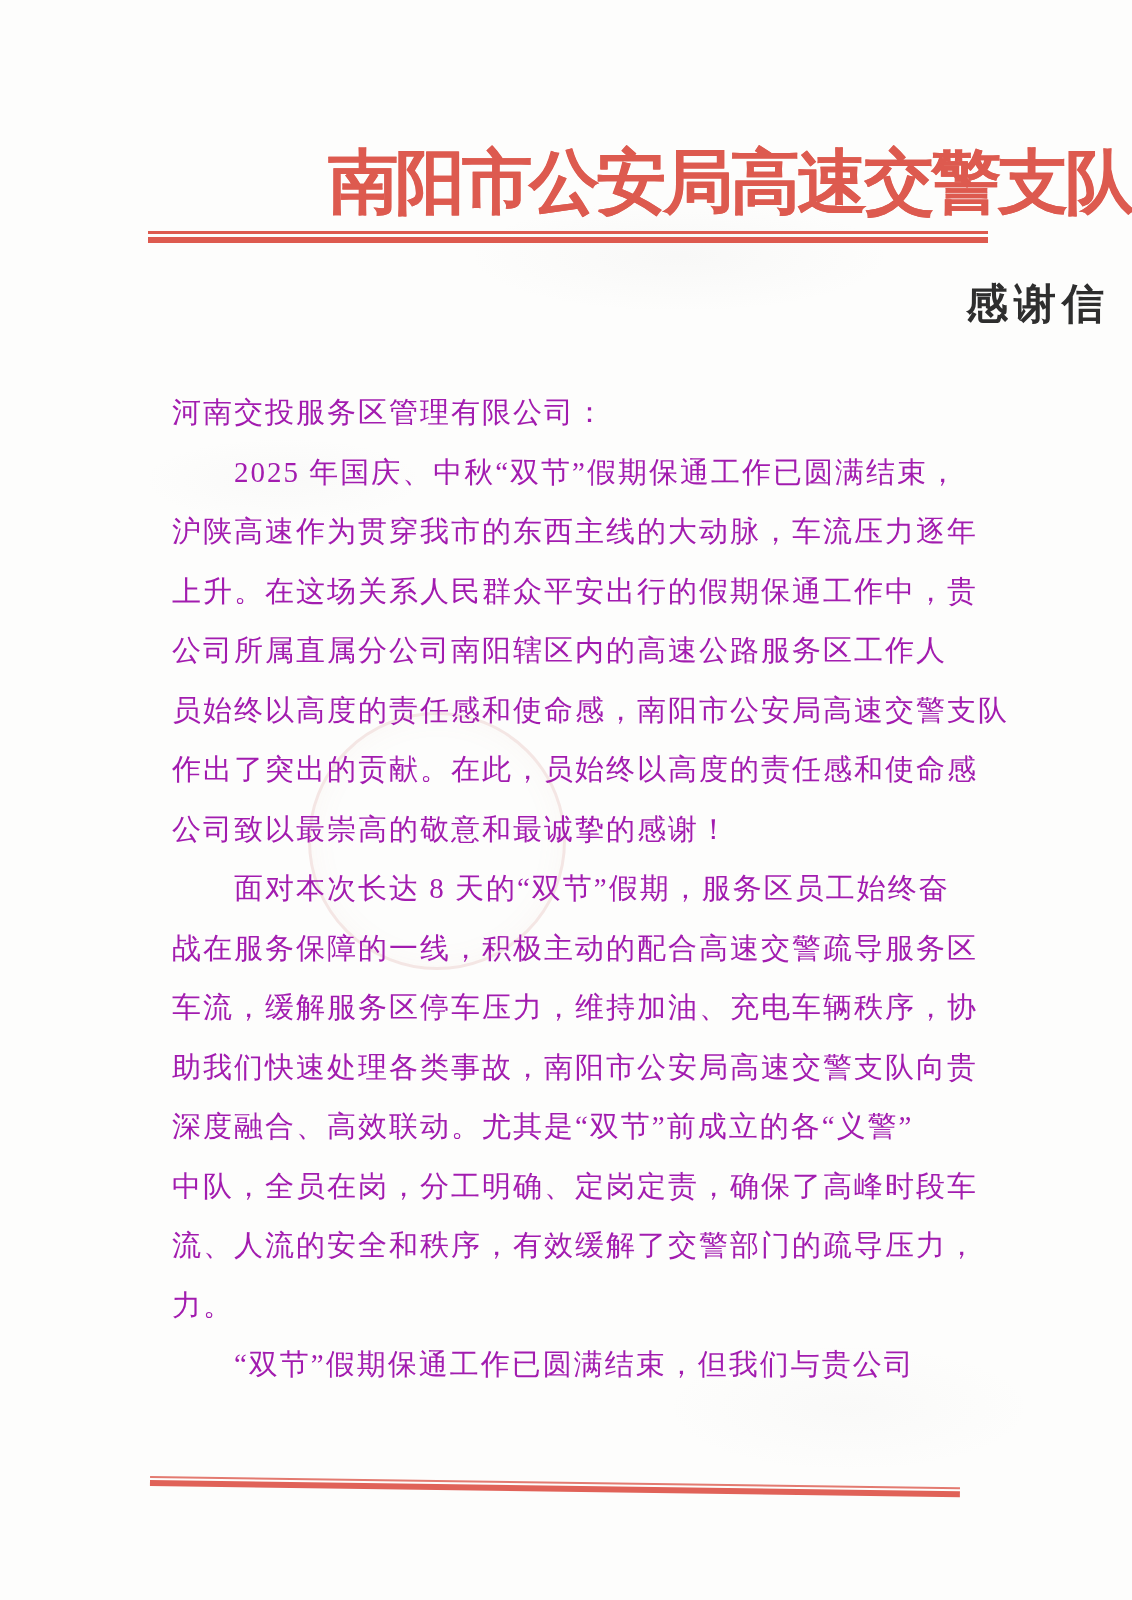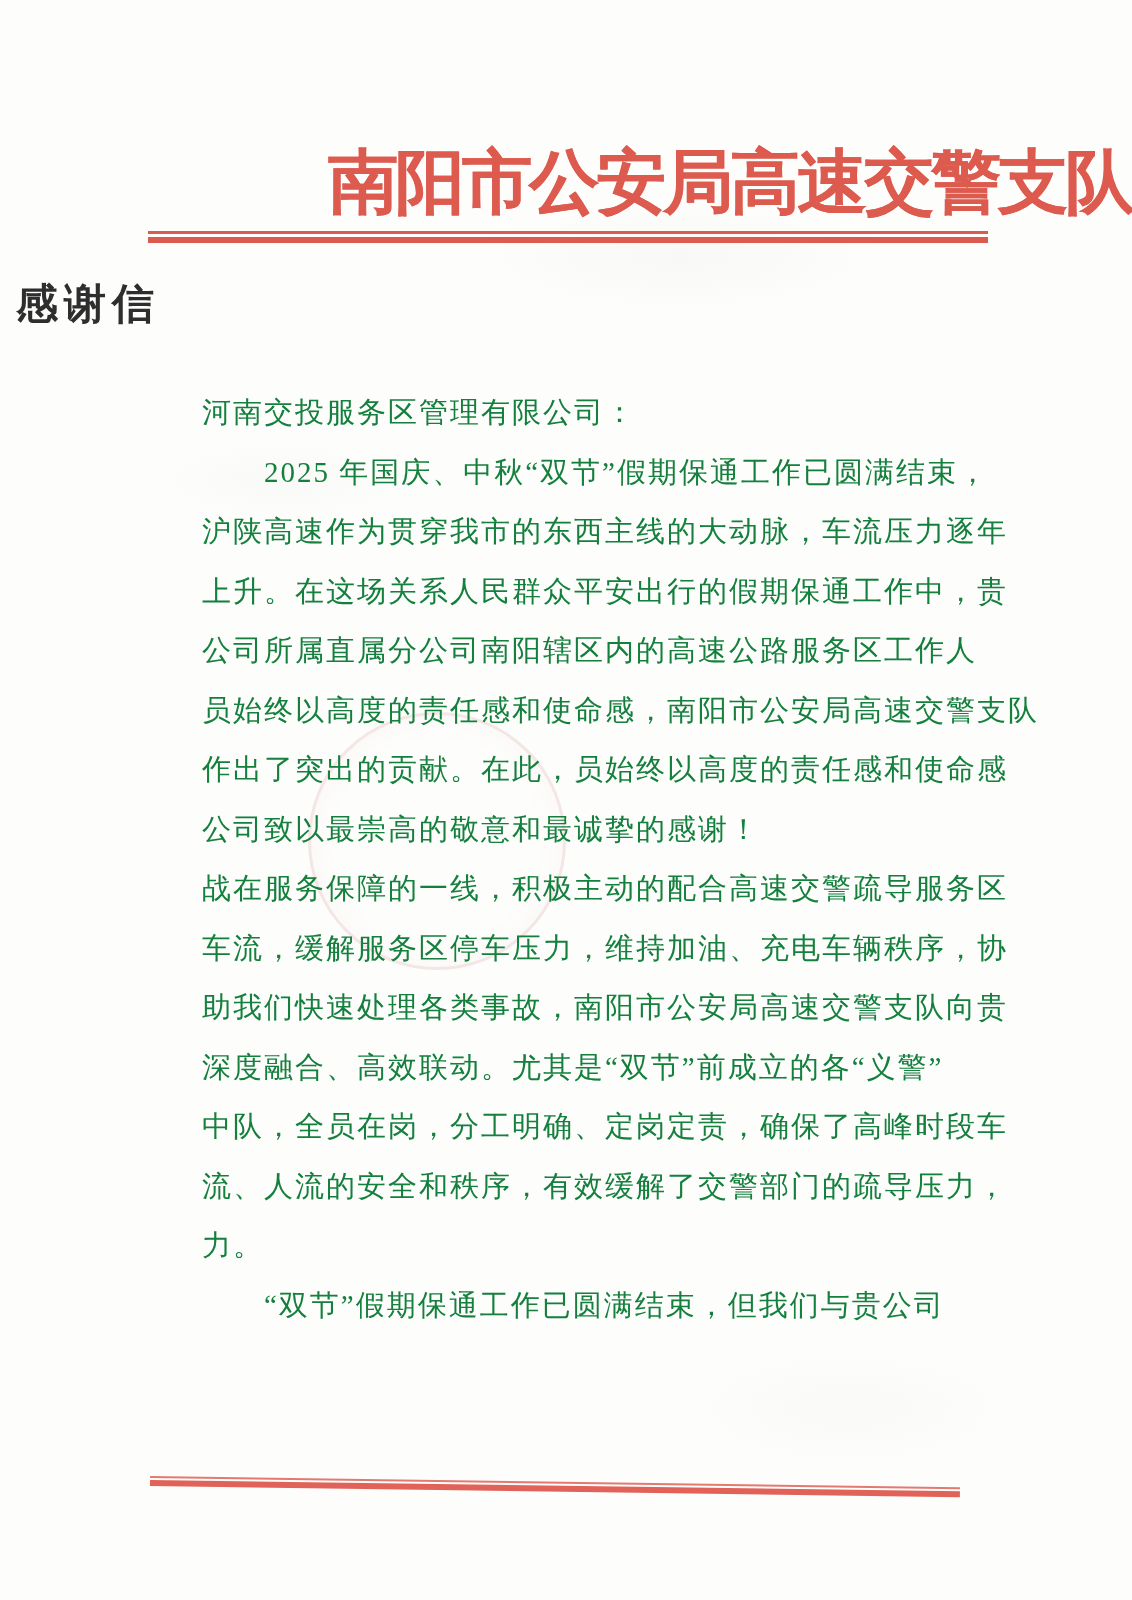--- a/index.html
+++ b/index.html
@@ -45,39 +45,38 @@
     top: 231px;
     left: 148px;
     width: 840px;
     height: 3px;                     
     border-top: 3px solid #dd5a4f;
     border-bottom: 6px solid #dd5a4f;
   }
   .letter-title {
     position: absolute;
     top: 276px;
-    left: 16px;
+    left: 0;
     width: 1110px;
     margin: 0;
-    text-align: left;
+    text-align: right;
     font-family: "Liberation Sans", "DejaVu Sans", sans-serif;
     font-size: 42px;
     font-weight: 900;
     letter-spacing: 6px;
     color: #2e2e2e;
   }
   .body-text {
     position: absolute;
     top: 383px;
     left: 172px;
     width: 772px;
     font-size: 29px;
-    color: #15803d;
+    color: #a21caf;
     letter-spacing: 2px;
-    margin-left: 30px;
   }
   .body-text .line {
     height: 59.5px;
     line-height: 59.5px;
     white-space: nowrap;
   }
   .body-text .line.indent {
     padding-left: 62px;
   }
   .faint-stamp {
@@ -118,20 +117,21 @@
 
   <div class="body-text">
       <div class="line">河南交投服务区管理有限公司：</div>
       <div class="line indent">2025 年国庆、中秋“双节”假期保通工作已圆满结束，</div>
       <div class="line">沪陕高速作为贯穿我市的东西主线的大动脉，车流压力逐年</div>
       <div class="line">上升。在这场关系人民群众平安出行的假期保通工作中，贵</div>
       <div class="line">公司所属直属分公司南阳辖区内的高速公路服务区工作人</div>
       <div class="line">员始终以高度的责任感和使命感，南阳市公安局高速交警支队</div>
       <div class="line">作出了突出的贡献。在此，员始终以高度的责任感和使命感</div>
       <div class="line">公司致以最崇高的敬意和最诚挚的感谢！</div>
+      <div class="line indent">面对本次长达 8 天的“双节”假期，服务区员工始终奋</div>
       <div class="line">战在服务保障的一线，积极主动的配合高速交警疏导服务区</div>
       <div class="line">车流，缓解服务区停车压力，维持加油、充电车辆秩序，协</div>
       <div class="line">助我们快速处理各类事故，南阳市公安局高速交警支队向贵</div>
       <div class="line">深度融合、高效联动。尤其是“双节”前成立的各“义警”</div>
       <div class="line">中队，全员在岗，分工明确、定岗定责，确保了高峰时段车</div>
       <div class="line">流、人流的安全和秩序，有效缓解了交警部门的疏导压力，</div>
       <div class="line">力。</div>
       <div class="line indent">“双节”假期保通工作已圆满结束，但我们与贵公司</div>
     </div>
 

